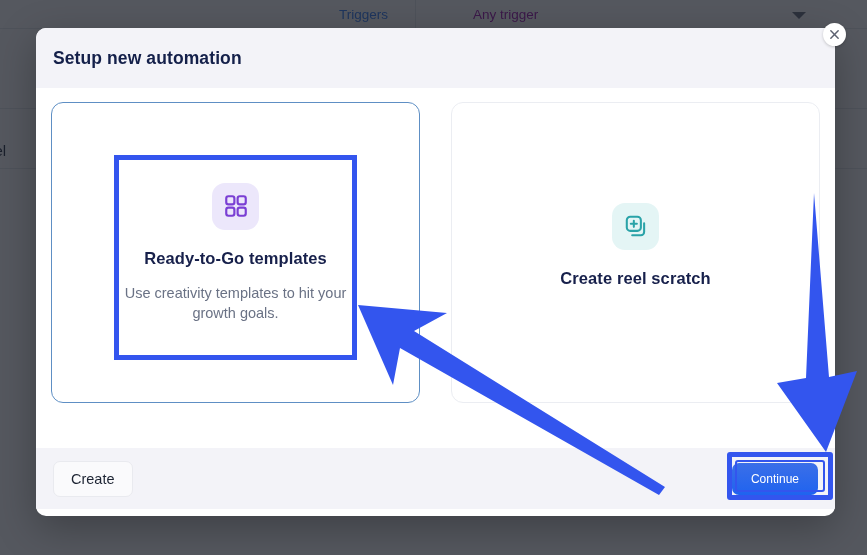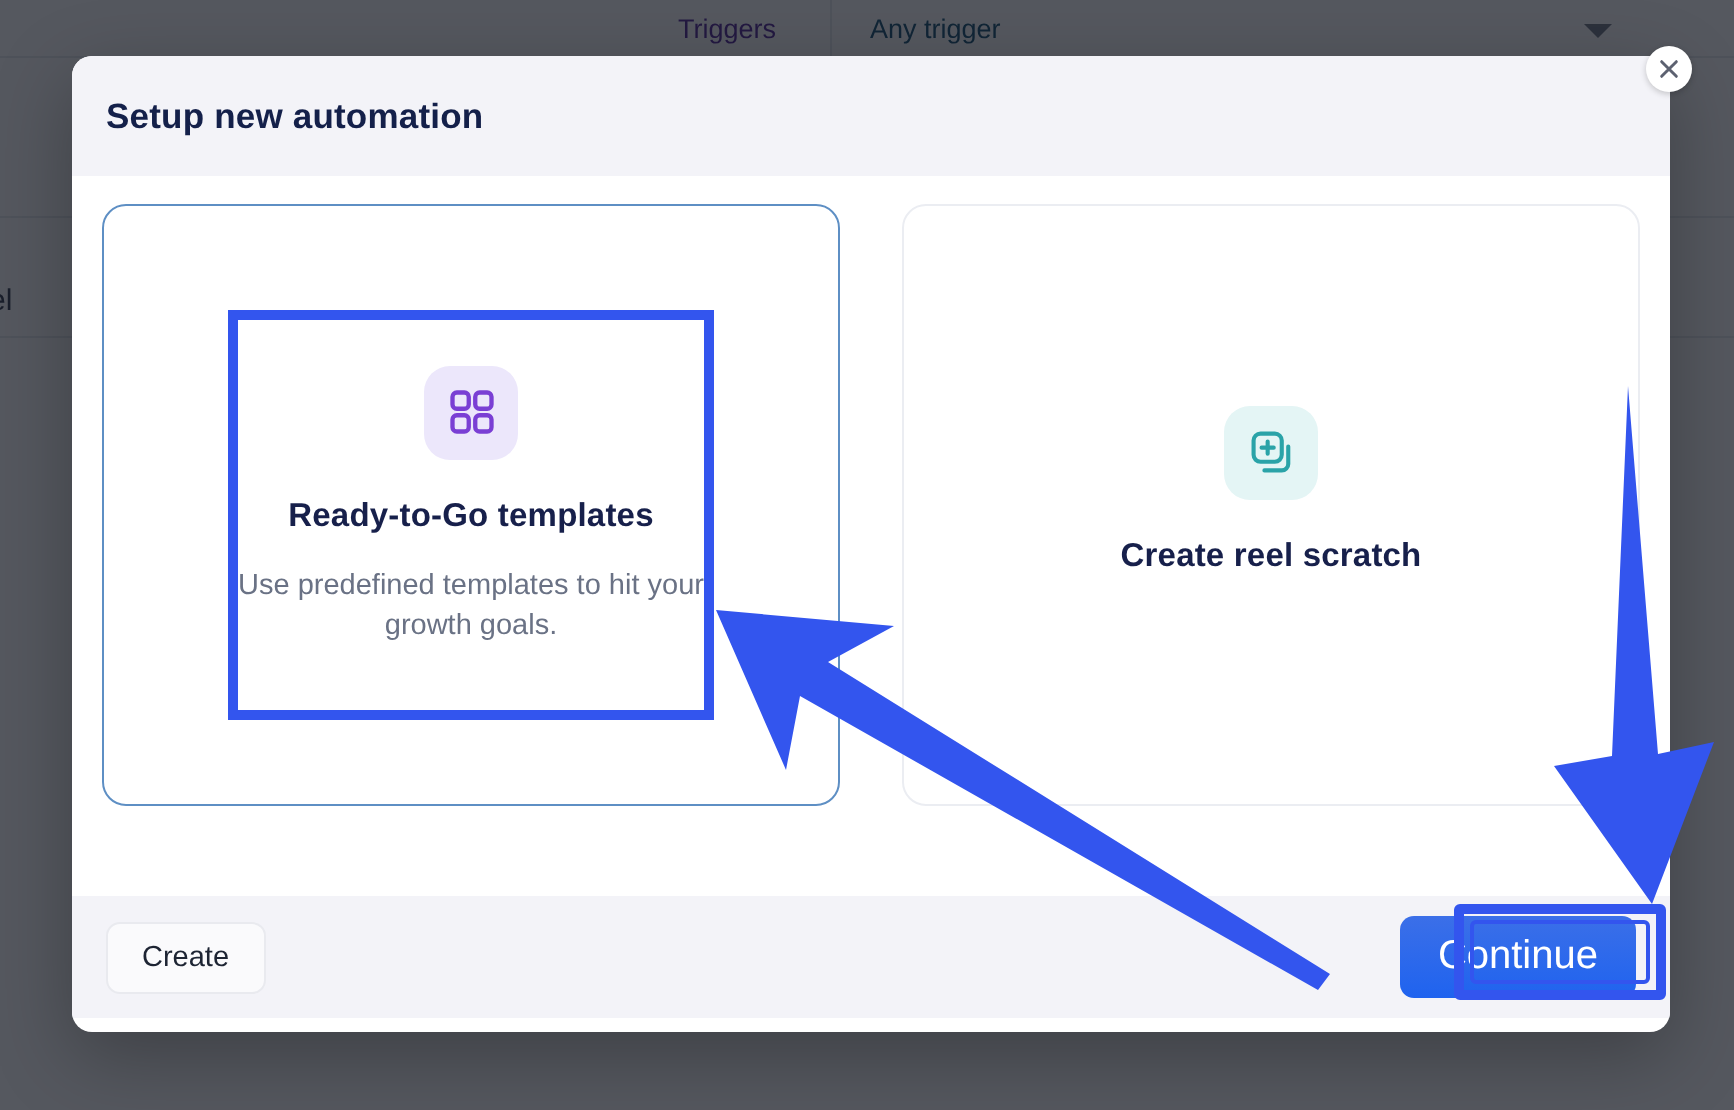--- a/index.html
+++ b/index.html
@@ -33,34 +33,35 @@
     border-bottom: 1px solid #e6e8ee;
     display: flex;
     align-items: center;
   }
   .bg-filter-label {
     position: absolute;
     left: 339px; top: 0px;
     height: 29px;
     line-height: 29px;
     font-size: 13.5px;
-    color: #4c1d95;
+    color: #3b82f6;
   }
   .bg-select {
     position: absolute;
     left: 415px; top: 0px;
     width: 405px; height: 29px;
     border-left: 1px solid #e6e8ee;
     display: flex;
     align-items: center;
     padding-left: 19px;
   }
   .bg-select-value {
     font-size: 13.5px;
-    color: #0c4a6e;
+    color: #a21caf;
+    margin-left: 38px;
   }
   .bg-caret {
     position: absolute;
     right: 14px; top: 12px;
     width: 0; height: 0;
     border-left: 7px solid transparent;
     border-right: 7px solid transparent;
     border-top: 7px solid #6b7280;
   }
   .bg-panel {
@@ -197,21 +198,21 @@
     font-size: 14.5px;
     color: #1d2433;
     font-family: "Liberation Sans", sans-serif;
     cursor: pointer;
   }
   .btn-continue {
     background: linear-gradient(180deg, #3b6fe8 0%, #1f63ef 100%);
     border: none;
     border-radius: 7px;
     padding: 9px 19px;
-    font-size: 20px;
+    font-size: 12px;
     color: #ffffff;
     font-family: "Liberation Sans", sans-serif;
     cursor: pointer;
   }
 
   
   .anno-rect {
     position: absolute;
     border: 5px solid #3355ee;
     pointer-events: none;
@@ -270,21 +271,21 @@
       <div class="card selected">
         <div class="card-icon icon-purple">
           <svg width="26" height="26" viewBox="0 0 24 24" fill="none" stroke="#7a3fd4" stroke-width="2">
             <rect x="3" y="3" width="7.5" height="7.5" rx="2"></rect>
             <rect x="13.5" y="3" width="7.5" height="7.5" rx="2"></rect>
             <rect x="3" y="13.5" width="7.5" height="7.5" rx="2"></rect>
             <rect x="13.5" y="13.5" width="7.5" height="7.5" rx="2"></rect>
           </svg>
         </div>
         <div class="card-title">Ready-to-Go templates</div>
-        <div class="card-desc">Use predefined templates to hit your growth goals.</div>
+        <div class="card-desc">Use creativity templates to hit your growth goals.</div>
       </div>
 
       <div class="card unselected">
         <div class="card-icon icon-teal">
           <svg width="26" height="26" viewBox="0 0 24 24" fill="none" stroke="#2aa3a8" stroke-width="1.9" stroke-linecap="round">
             <path d="M8.5 20.5h8a3 3 0 0 0 3-3v-8"></path>
             <rect x="3.5" y="3.5" width="13" height="13" rx="3.2"></rect>
             <path d="M10 7.2v5.6M7.2 10h5.6"></path>
           </svg>
         </div>

